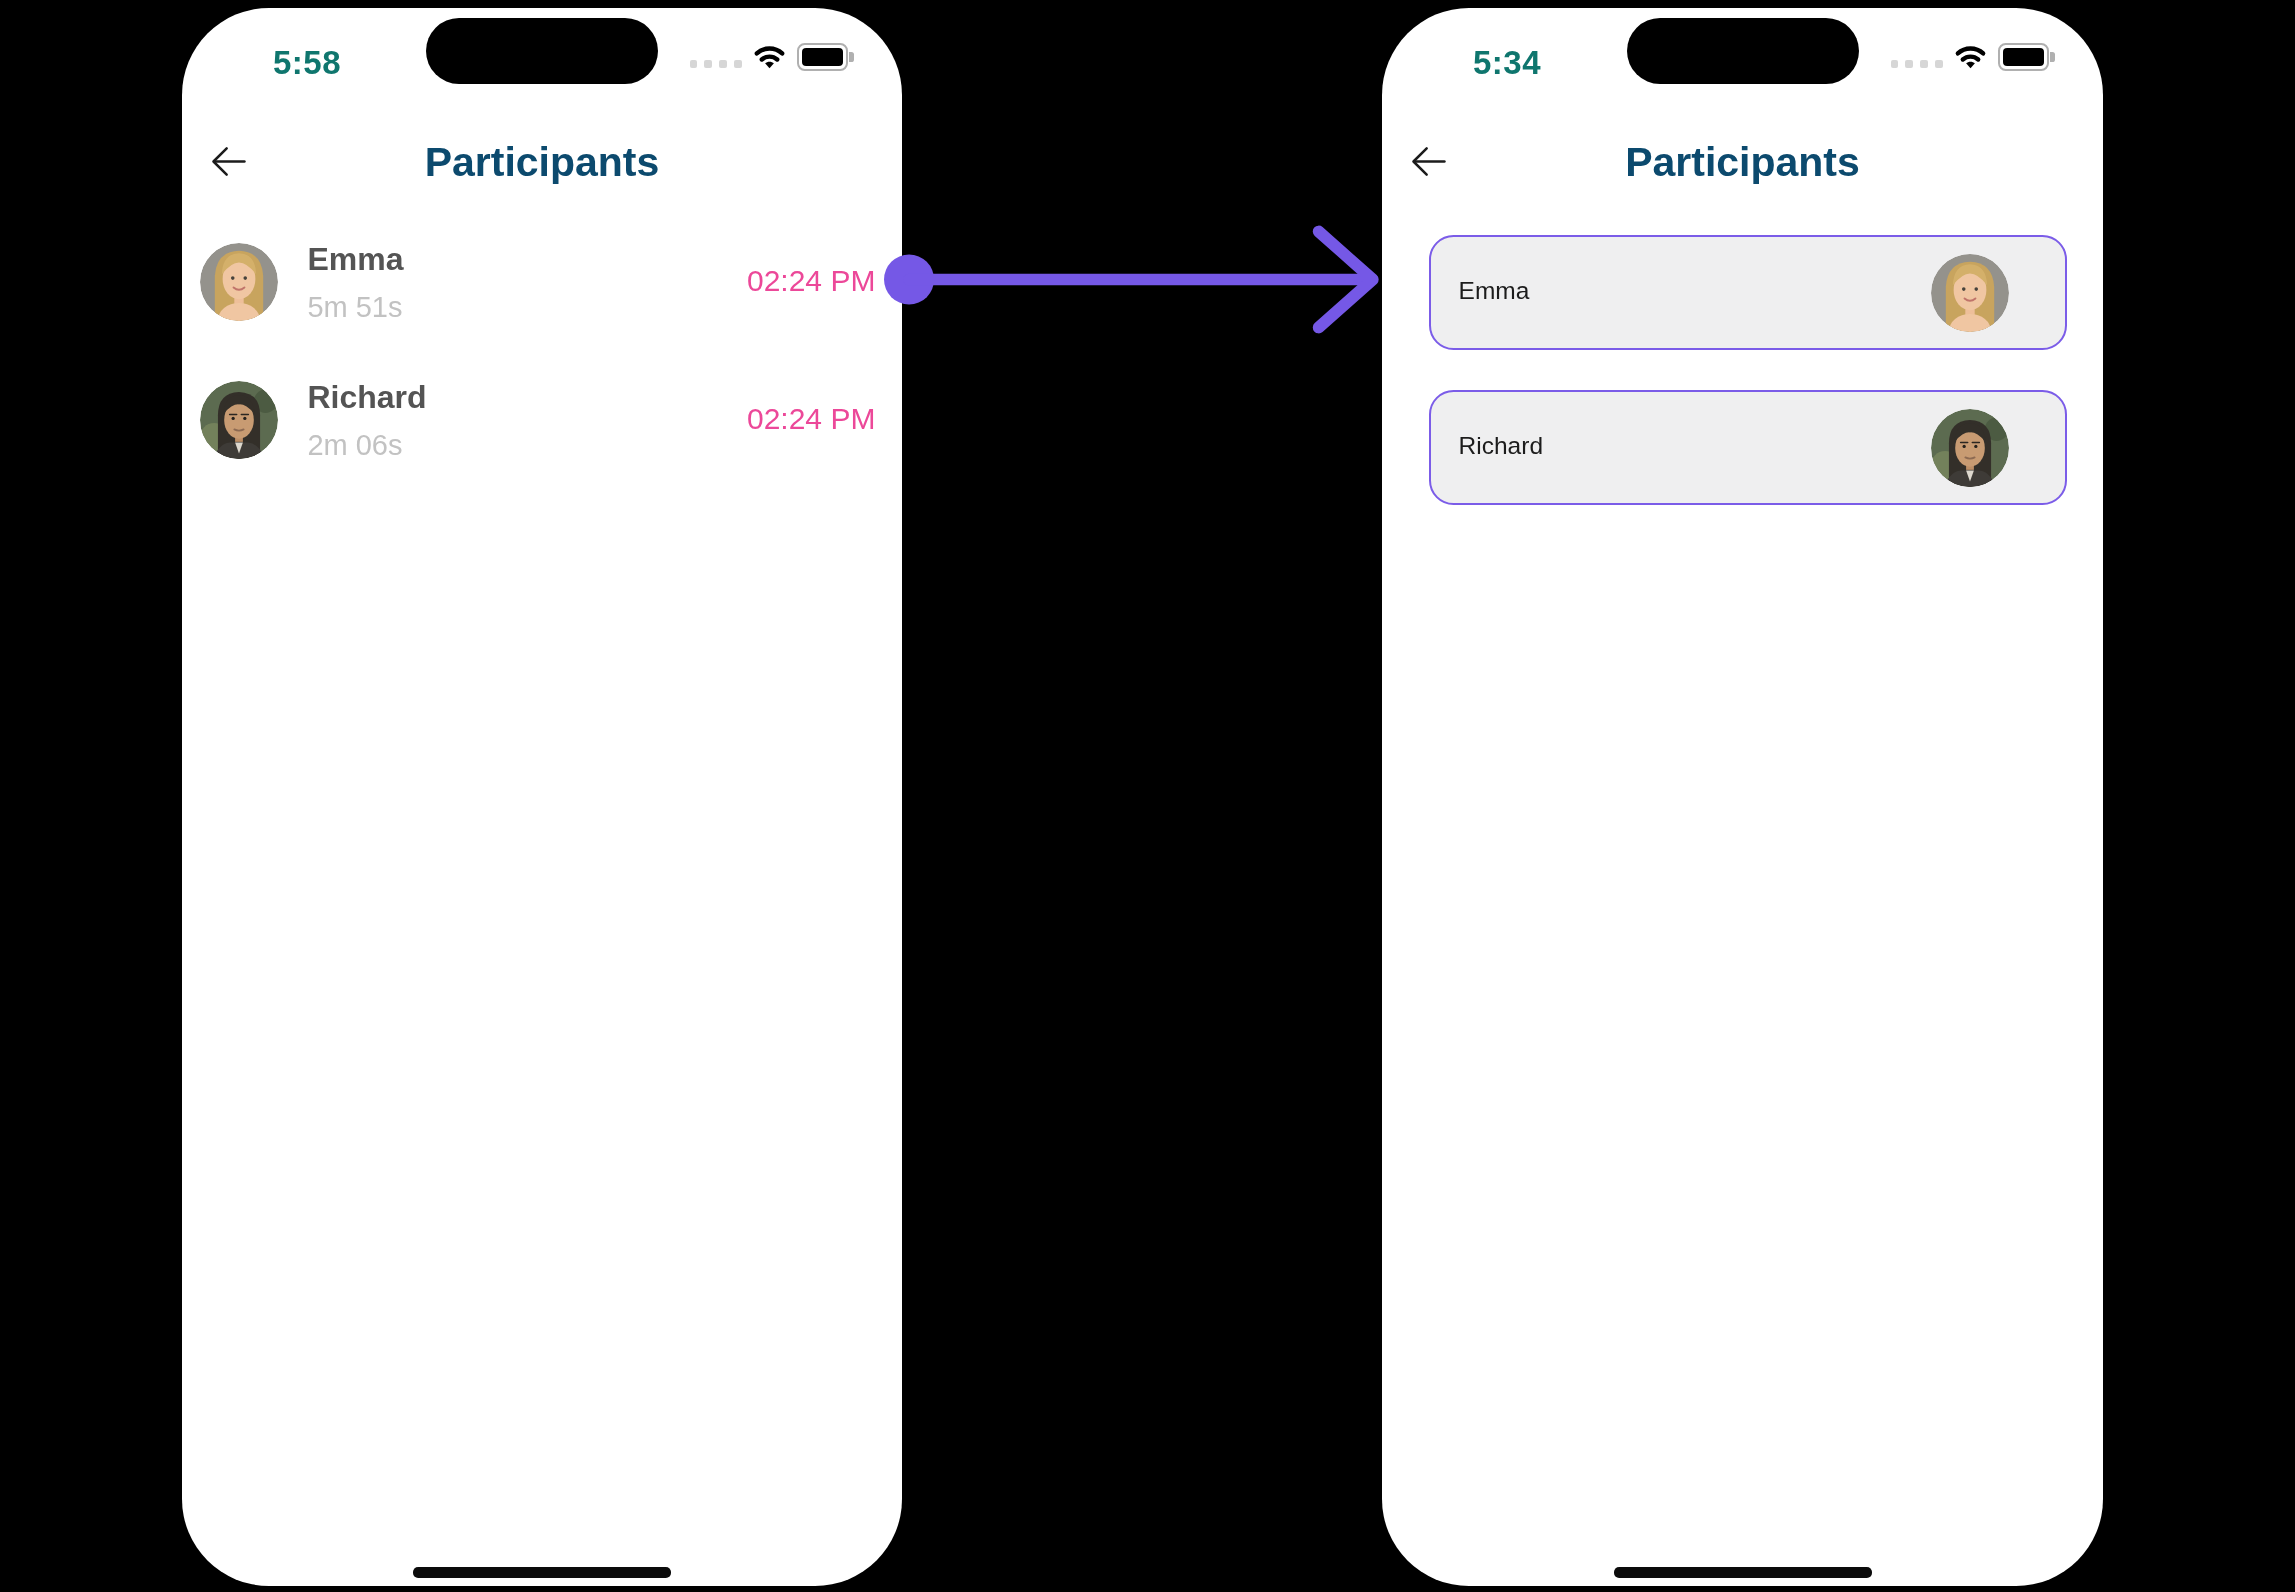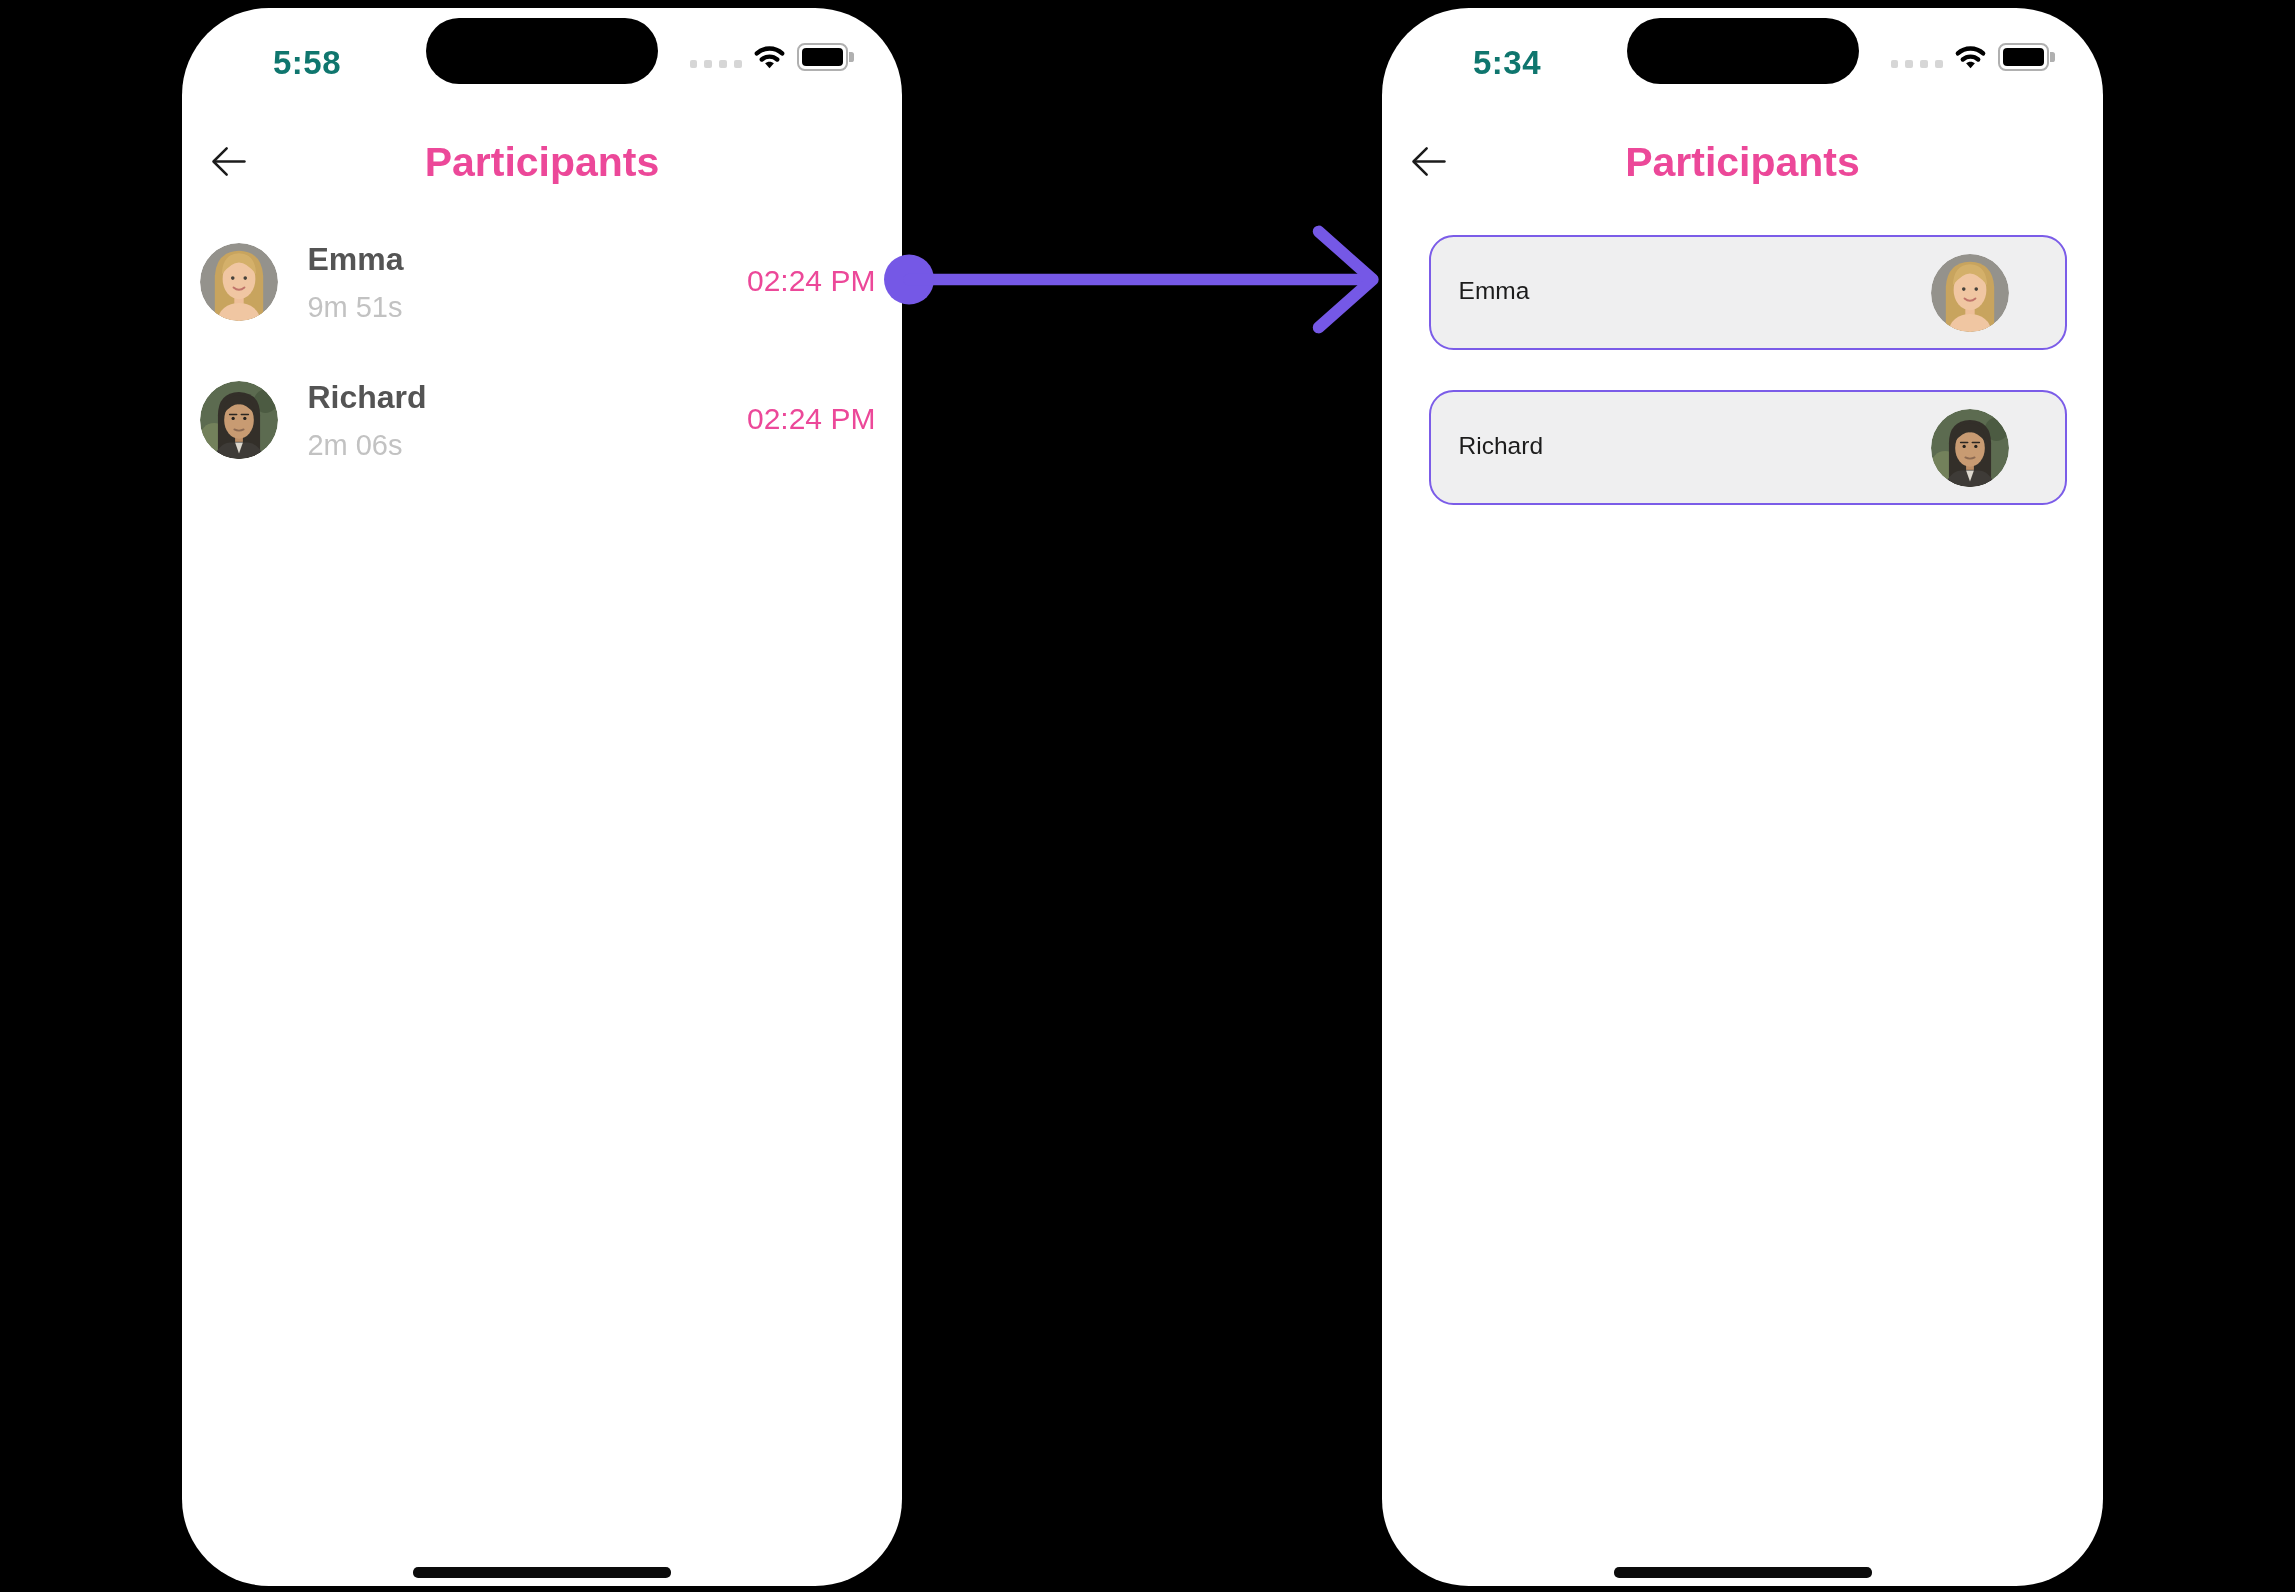--- a/index.html
+++ b/index.html
@@ -21,21 +21,21 @@
                 display:flex;align-items:center;gap:11.2px;}
   .cell-dots{display:flex;gap:7.1px;align-items:flex-end;padding-top:13.3px;}
   .cell-dots i{width:7.7px;height:7.7px;background:#d6d6d6;border-radius:2px;display:block;}
   .wifi{width:33px;height:25.5px;}
   .battery{position:relative;width:47px;height:23.5px;border:2px solid #b0b0b0;border-radius:7.7px;}
   .batt-fill{position:absolute;inset:2.6px;background:#000;border-radius:4.1px;}
   .batt-nub{position:absolute;right:-7.7px;top:6.1px;width:4.6px;height:10.2px;background:#b0b0b0;border-radius:0 2.6px 2.6px 0;}
 
   .back{position:absolute;left:25.5px;top:133px;width:41px;height:41px;cursor:pointer;}
   .title{position:absolute;top:131px;left:0;right:0;text-align:center;
-         font-size:41px;font-weight:700;color:#ec4899;}
+         font-size:41px;font-weight:700;color:#0c4a6e;}
 
   
   .p-row{position:absolute;left:18.4px;width:675px;height:84px;}
   #row-0{top:235px;}
   #row-1{top:373px;}
   .avatar{width:78px;height:78px;border-radius:50%;display:block;}
   .p-row .avatar{position:absolute;left:0;top:0;}
   .p-name{position:absolute;left:107px;top:-2px;font-size:32px;font-weight:600;color:#545454;}
   .p-dur{position:absolute;left:107px;top:48px;font-size:29px;font-weight:400;color:#c2c2c2;}
   .p-time{position:absolute;right:0;top:21.4px;font-size:30px;font-weight:500;color:#ec4899;}
@@ -98,21 +98,21 @@
           <rect x="44" y="64" width="12" height="14" fill="#eebf9a"></rect>
           <ellipse cx="50" cy="46" rx="21" ry="26" fill="#f0c6a2"></ellipse>
           <path d="M28,40 Q29,14 50,13 Q71,14 72,40 Q60,25 50,25 Q40,25 28,40 Z" fill="#d4b06a"></path>
           <circle cx="42" cy="45" r="2.3" fill="#46423c"></circle>
           <circle cx="58" cy="45" r="2.3" fill="#46423c"></circle>
           <path d="M43,57 Q50,63 57,57" stroke="#c0746a" stroke-width="2.4" fill="none" stroke-linecap="round"></path>
           <ellipse cx="50" cy="99" rx="27" ry="22" fill="#f0c6a2"></ellipse>
         </g>
       </svg>
       <div class="p-name">Emma</div>
-      <div class="p-dur">9m 51s</div>
+      <div class="p-dur">5m 51s</div>
       <div class="p-time">02:24 PM</div>
     </div>
 
     <div class="p-row" id="row-1">
       <svg class="avatar" viewBox="0 0 100 100">
         <clipPath id="c2">
             <circle cx="50" cy="50" r="50"></circle>
           </clipPath>
         <g clip-path="url(#c2)">
           <rect width="100" height="100" fill="#5c6b50"></rect>

